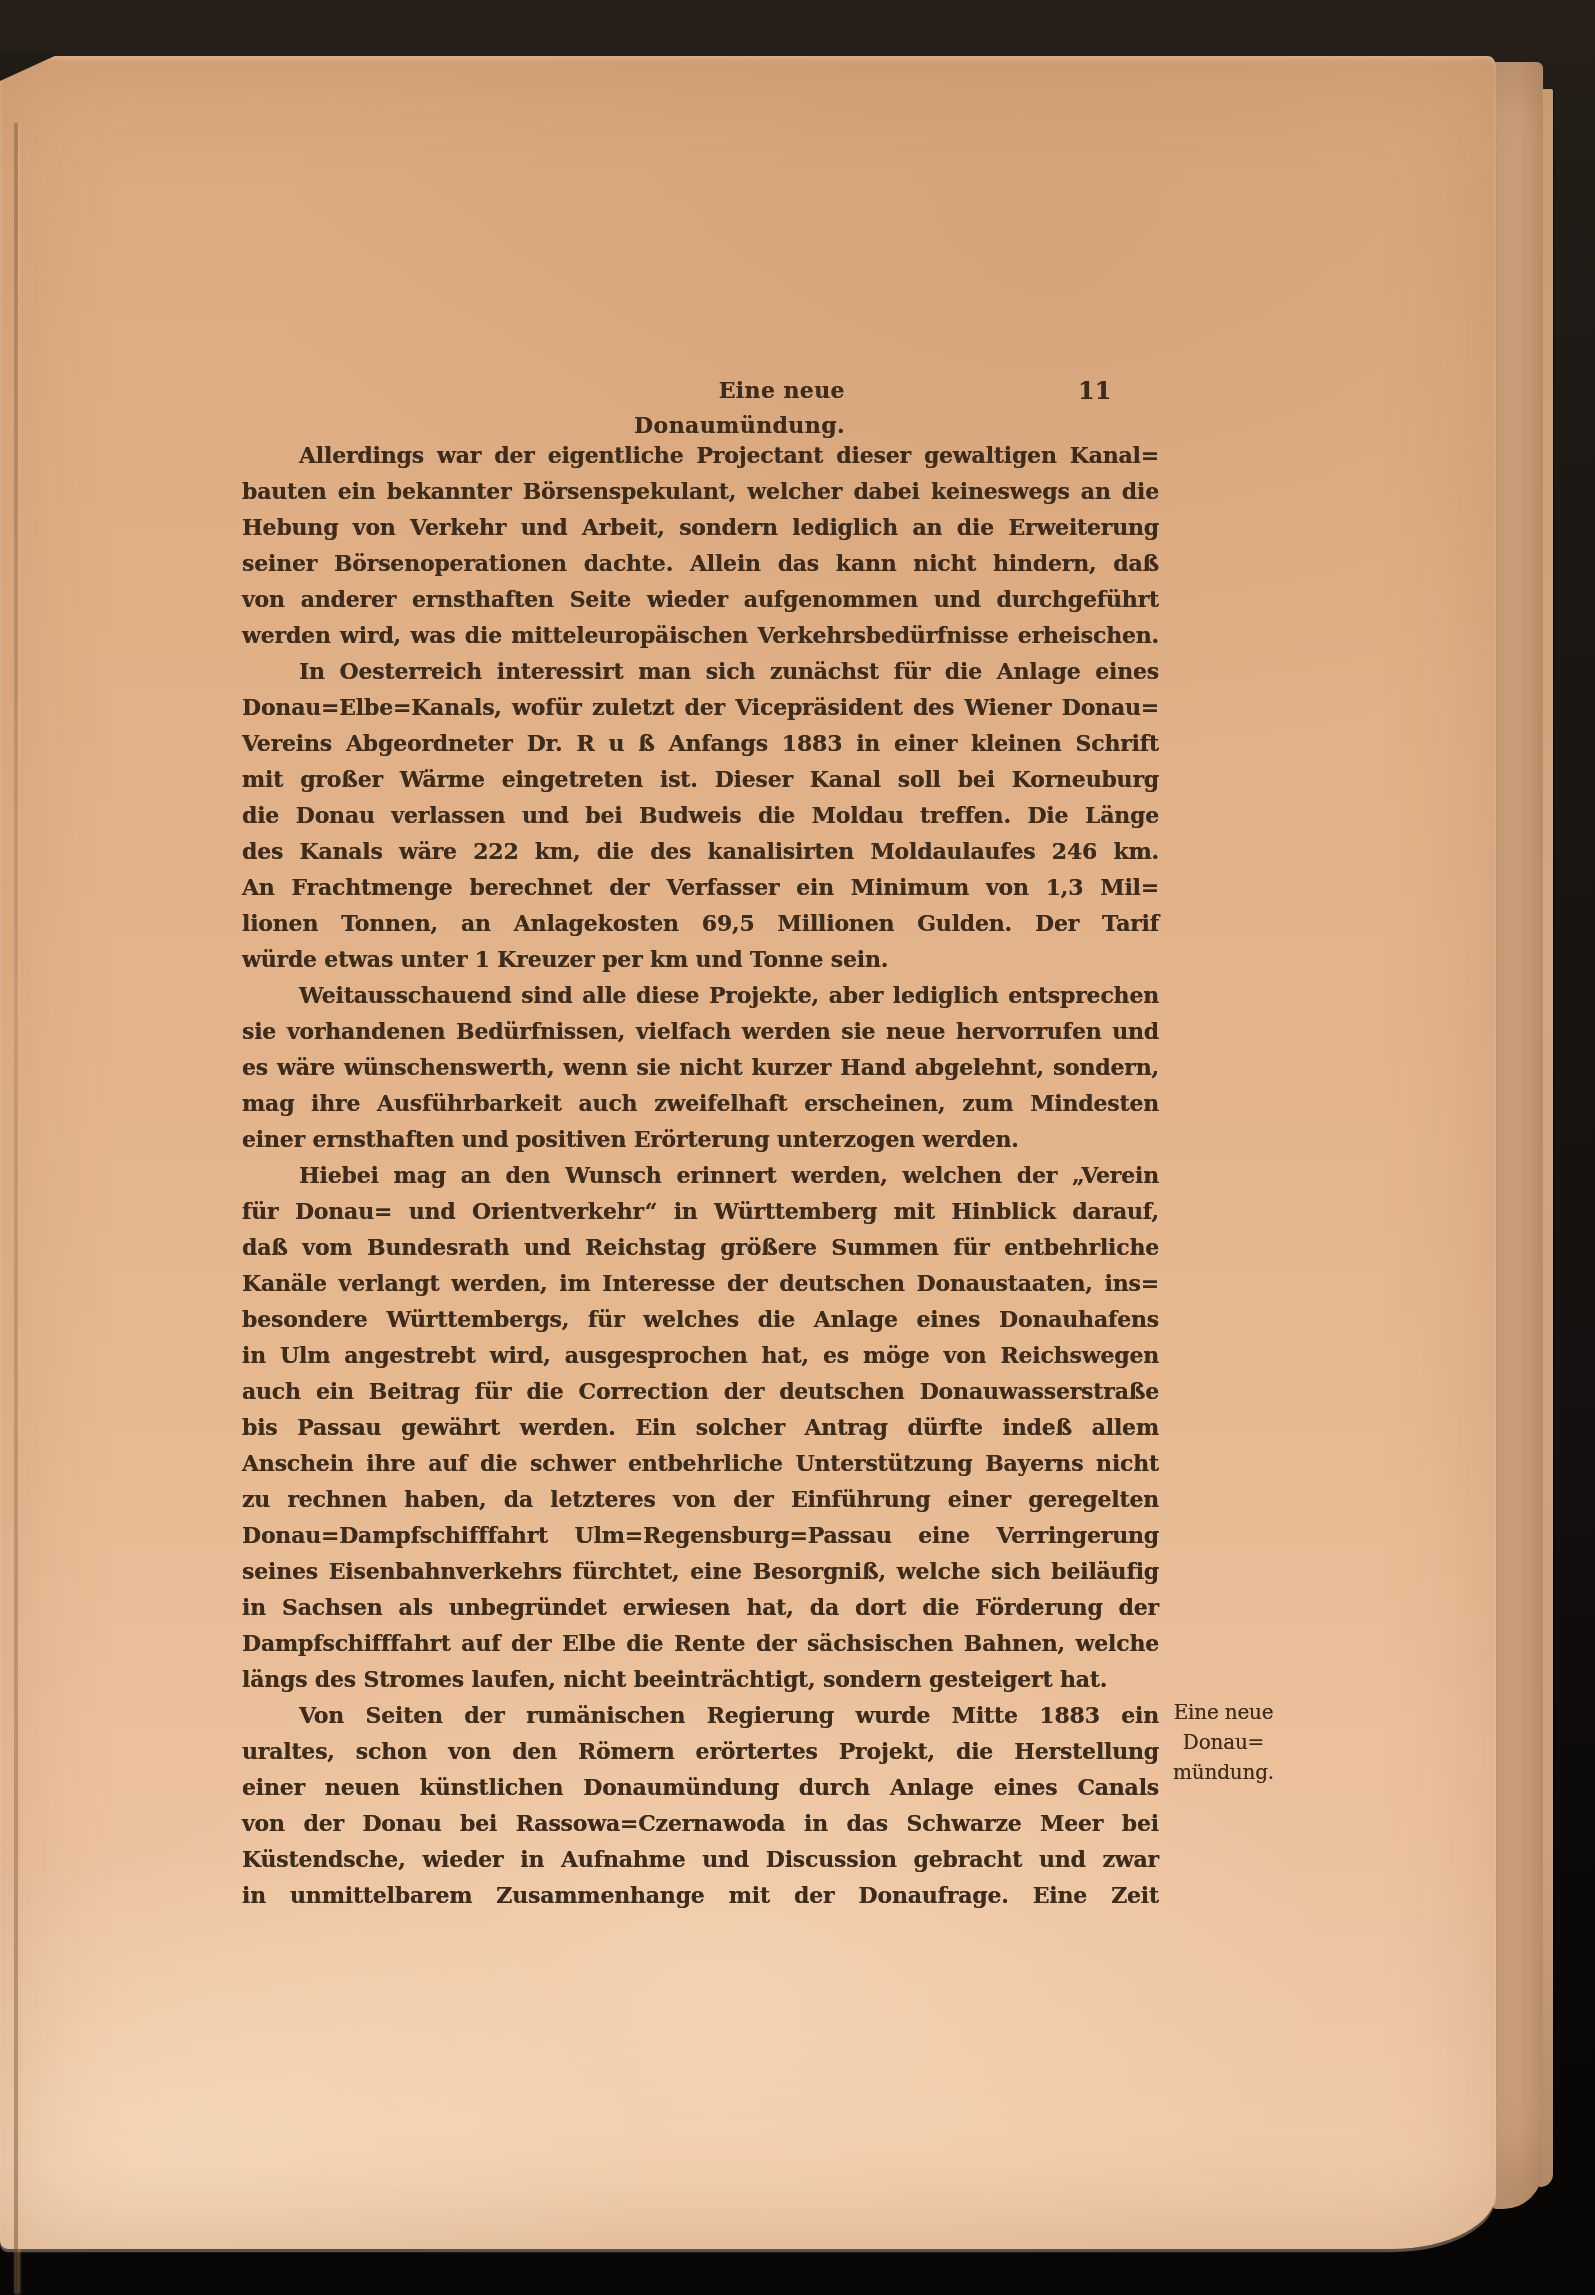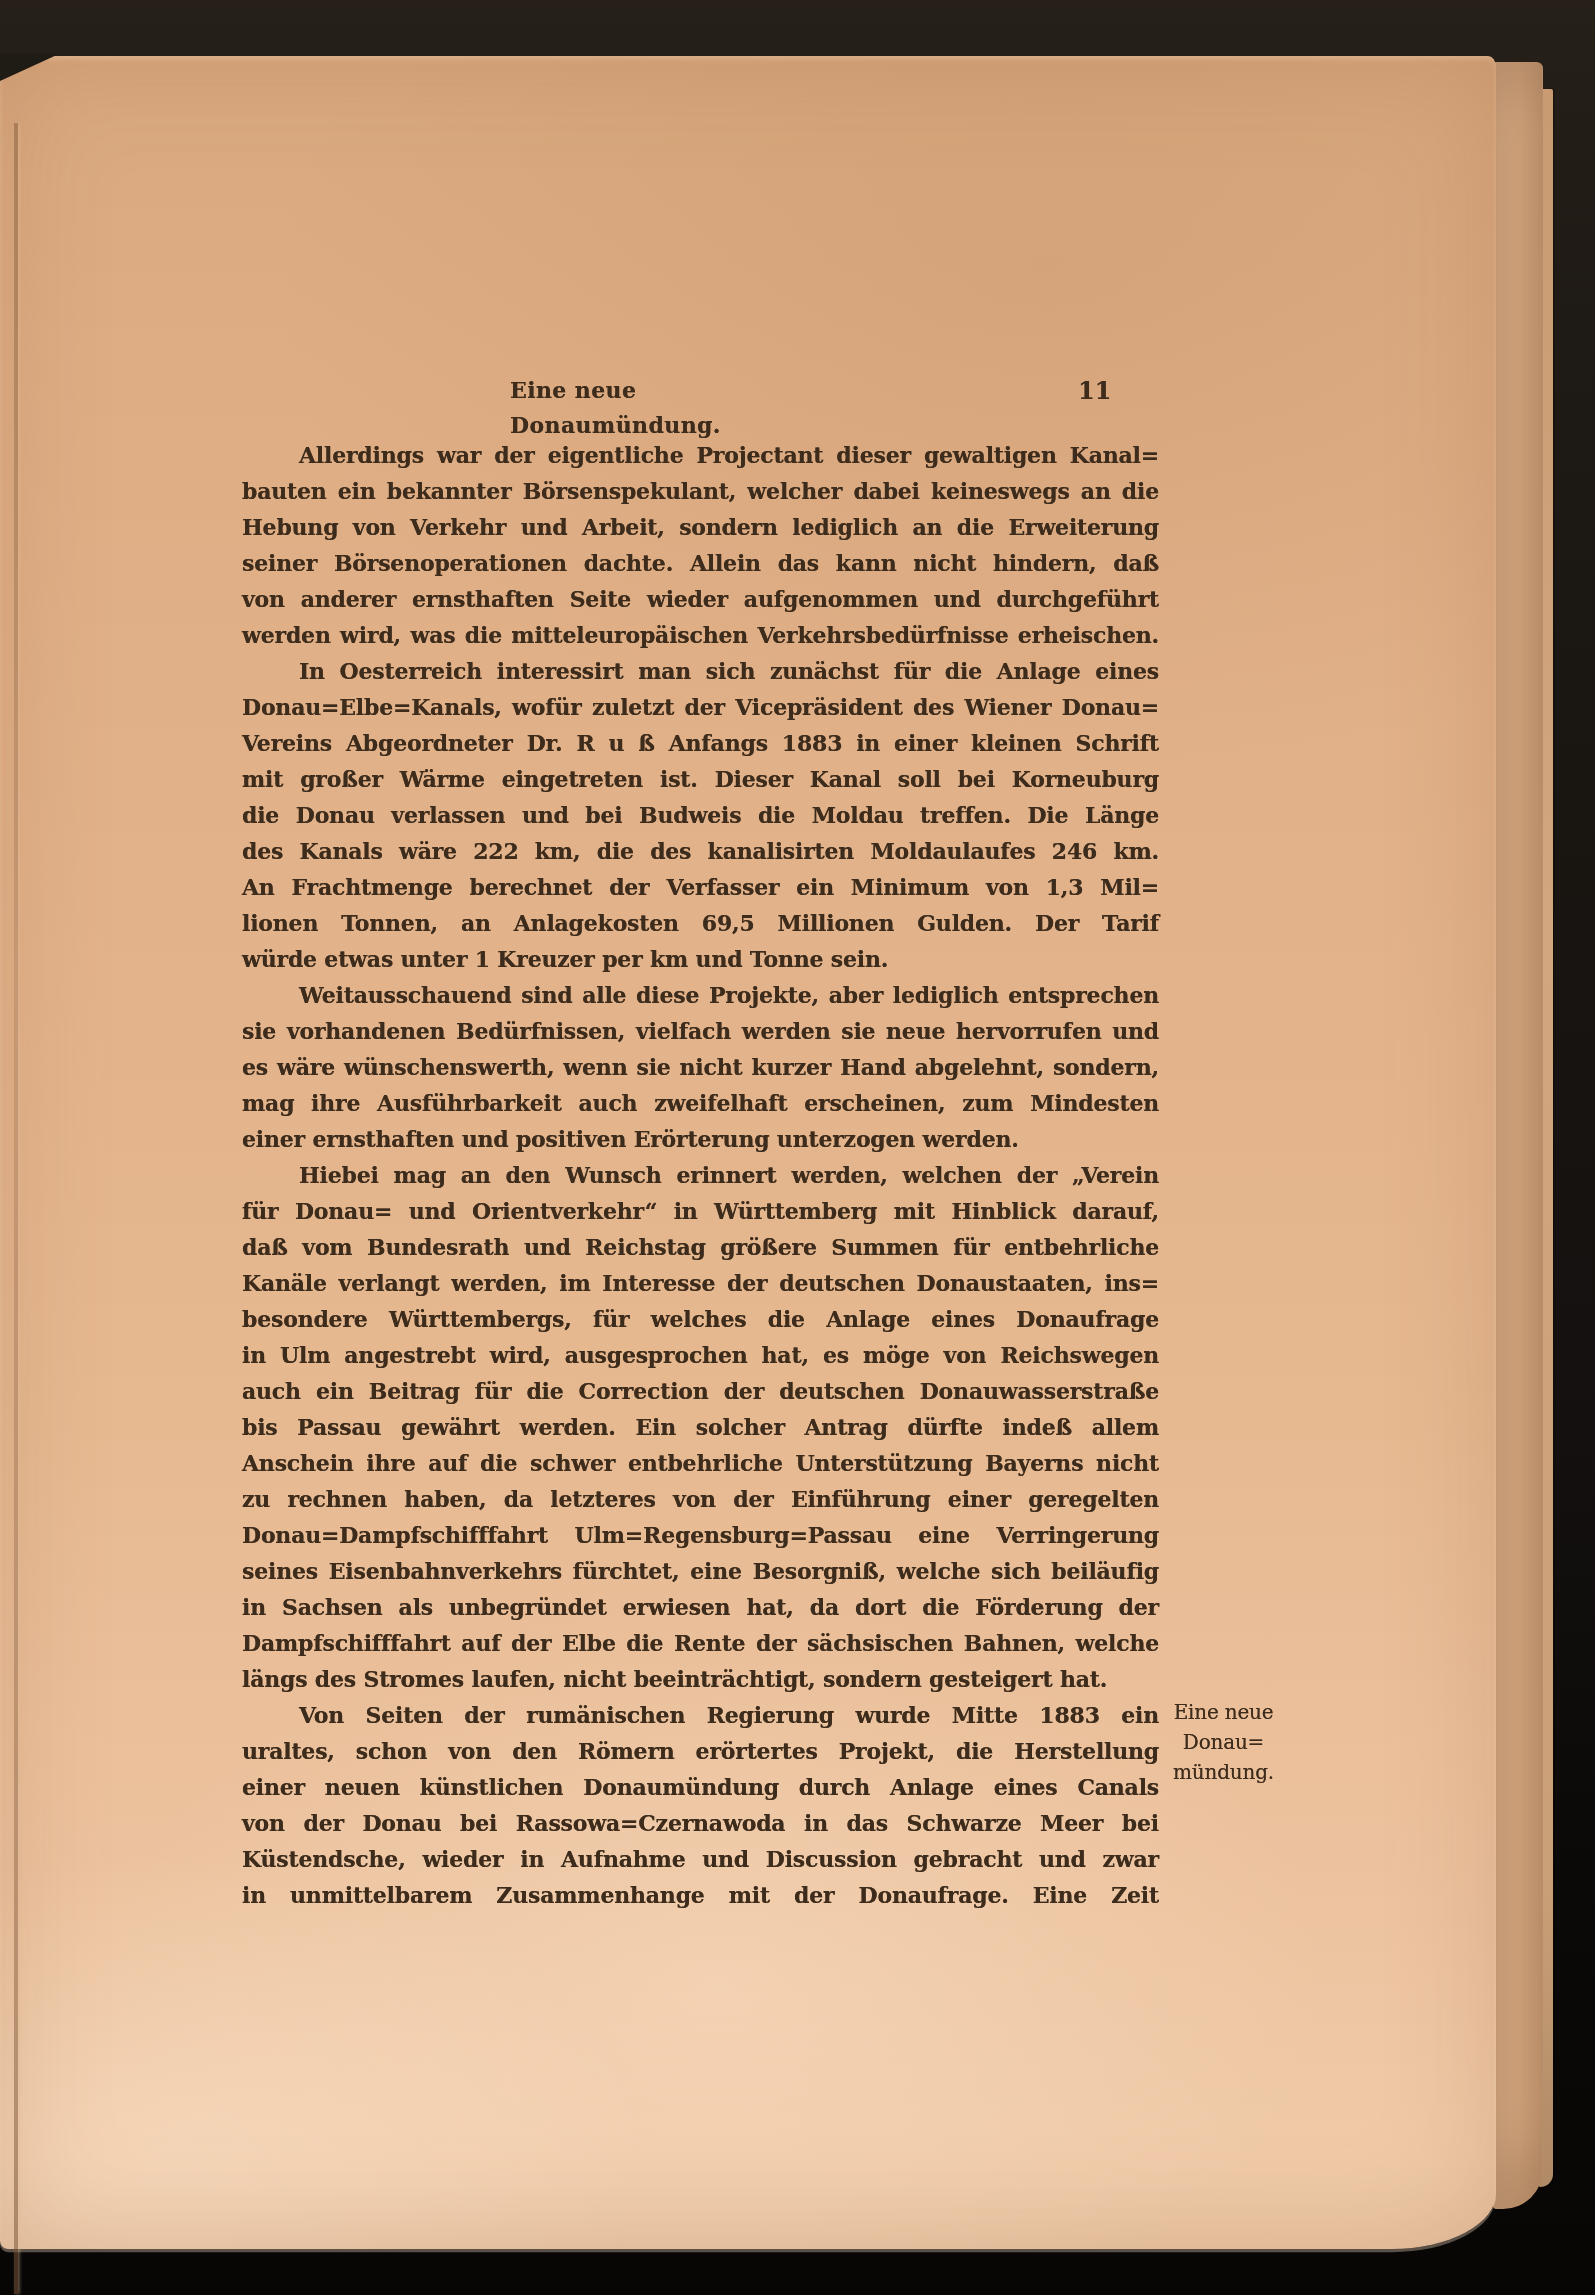--- a/index.html
+++ b/index.html
@@ -41,21 +41,21 @@
   }
   .left-fold-line{
     position:absolute;left:14.4px;top:67px;width:3.2px;height:2171px;
     background:linear-gradient(180deg,rgba(124,84,54,.45),rgba(124,84,54,.22) 40%,rgba(124,84,54,.40) 80%,rgba(124,84,54,.55));
     box-shadow:1.6px 0 3.2px rgba(222,186,150,.5);
   }
   
   .ink{color:#3d2c1c;text-shadow:0 0 0.6px rgba(61,44,28,.75);}
   .running-header{
     position:absolute;left:510px;top:317px;width:335px;height:35px;line-height:35px;
-    text-align:left;font-size:22px;font-weight:700;letter-spacing:0.4px;
+    text-align:right;font-size:22px;font-weight:700;letter-spacing:0.4px;
   }
   .page-number{
     position:absolute;left:1078px;top:316px;width:48px;height:37px;line-height:37px;
     text-align:left;font-size:24px;font-weight:700;
   }
   .text-block{
     position:absolute;left:242px;top:381px;width:917px;
     font-size:22px;font-weight:700;letter-spacing:-0.2px;
   }
   .ln{line-height:36px;text-align:justify;text-align-last:justify;}
@@ -110,21 +110,21 @@
         <div class="ln">es wäre wünschenswerth, wenn sie nicht kurzer Hand abgelehnt, sondern,</div>
         <div class="ln">mag ihre Ausführbarkeit auch zweifelhaft erscheinen, zum Mindesten</div>
         <div class="ln rag">einer ernsthaften und positiven Erörterung unterzogen werden.</div>
       </div>
 
       <div>
         <div class="ln ind">Hiebei mag an den Wunsch erinnert werden, welchen der „Verein</div>
         <div class="ln">für Donau= und Orientverkehr“ in Württemberg mit Hinblick darauf,</div>
         <div class="ln">daß vom Bundesrath und Reichstag größere Summen für entbehrliche</div>
         <div class="ln">Kanäle verlangt werden, im Interesse der deutschen Donaustaaten, ins=</div>
-        <div class="ln">besondere Württembergs, für welches die Anlage eines Donaufrage</div>
+        <div class="ln">besondere Württembergs, für welches die Anlage eines Donauhafens</div>
         <div class="ln">in Ulm angestrebt wird, ausgesprochen hat, es möge von Reichswegen</div>
         <div class="ln">auch ein Beitrag für die Correction der deutschen Donauwasserstraße</div>
         <div class="ln">bis Passau gewährt werden.  Ein solcher Antrag dürfte indeß allem</div>
         <div class="ln">Anschein ihre auf die schwer entbehrliche Unterstützung Bayerns nicht</div>
         <div class="ln">zu rechnen haben, da letzteres von der Einführung einer geregelten</div>
         <div class="ln">Donau=Dampfschifffahrt Ulm=Regensburg=Passau eine Verringerung</div>
         <div class="ln">seines Eisenbahnverkehrs fürchtet, eine Besorgniß, welche sich beiläufig</div>
         <div class="ln">in Sachsen als unbegründet erwiesen hat, da dort die Förderung der</div>
         <div class="ln">Dampfschifffahrt auf der Elbe die Rente der sächsischen Bahnen, welche</div>
         <div class="ln rag">längs des Stromes laufen, nicht beeinträchtigt, sondern gesteigert hat.</div>

